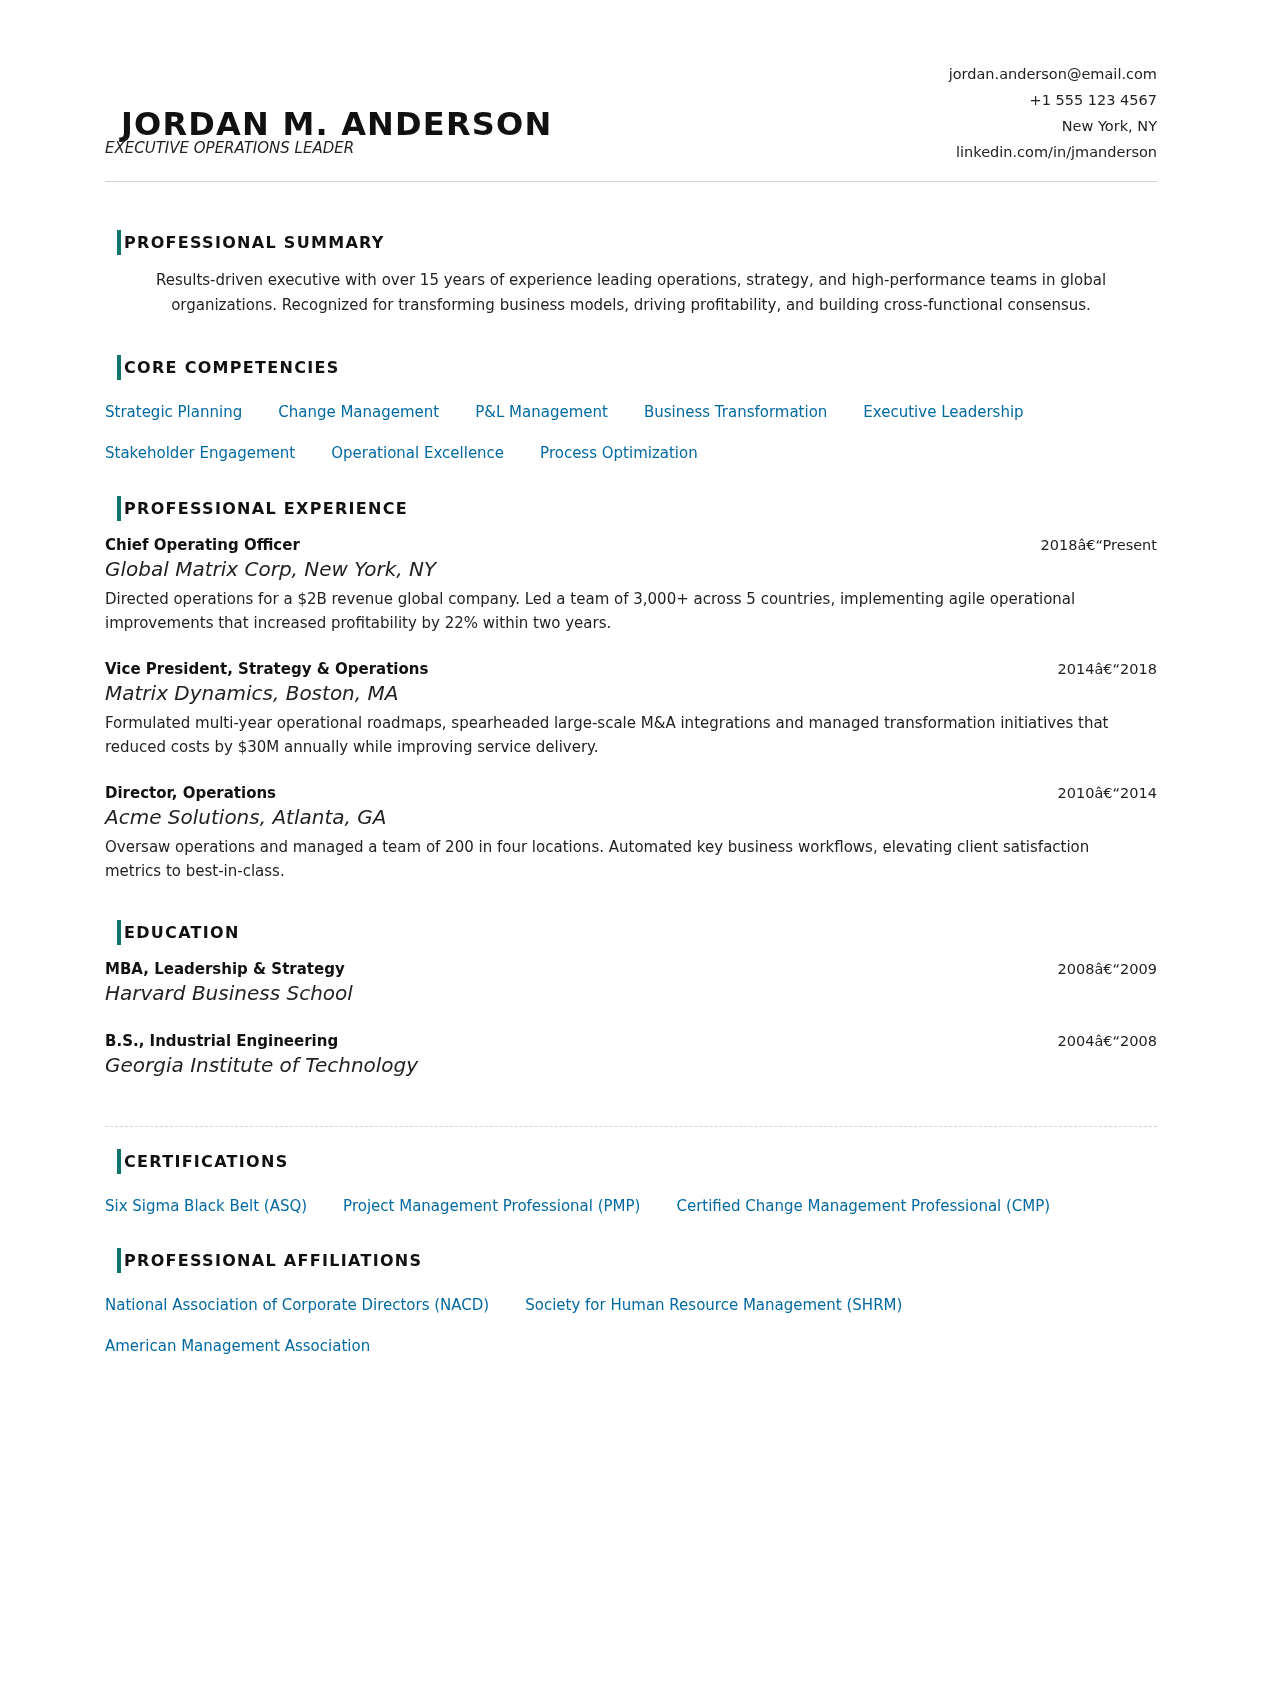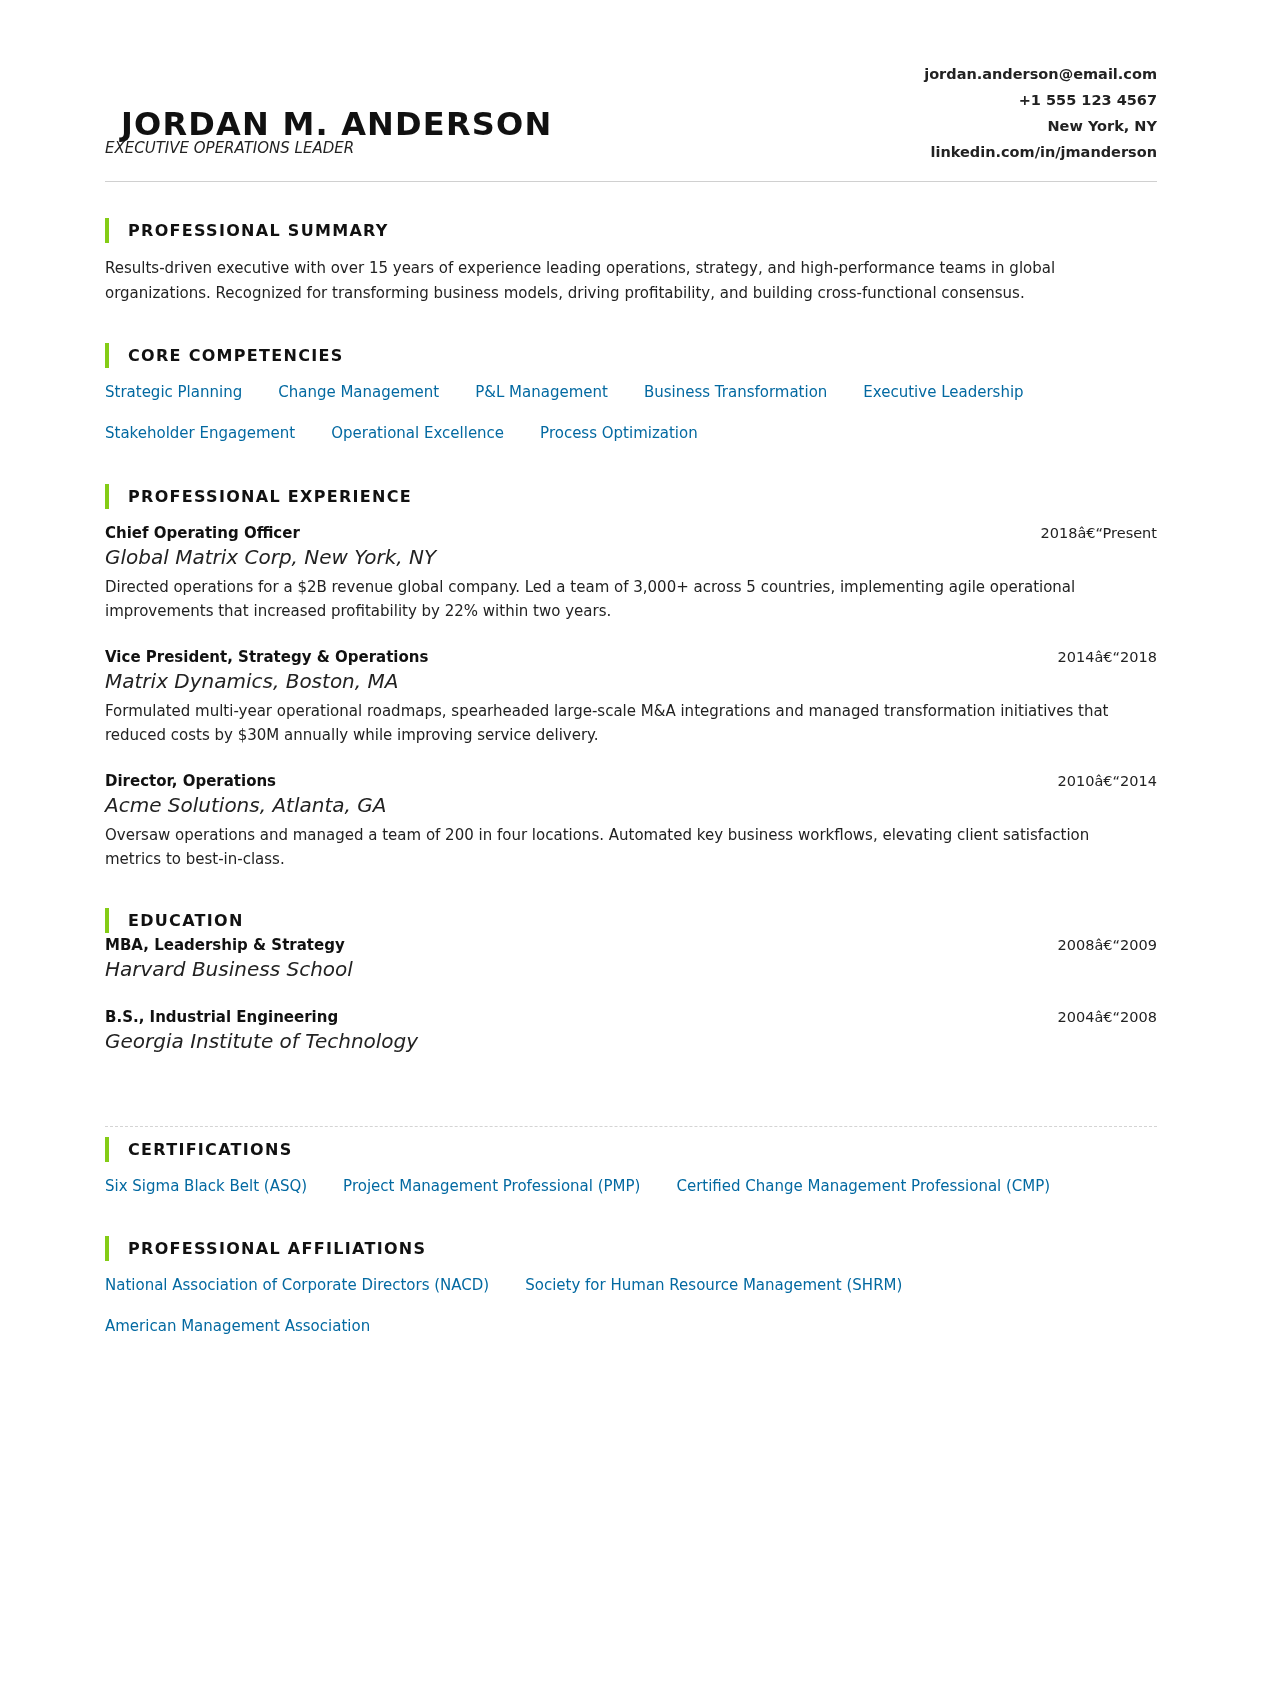--- a/index.html
+++ b/index.html
@@ -51,36 +51,36 @@
     }
     .contact {
       position: absolute;
       right: 0;
       top: 61px;
       text-align: right;
       font-size: 14.5px;
       color: #222;
       line-height: 26px;
     }
-    .contact div { white-space: nowrap; font-weight: bold; }
+    .contact div { white-space: nowrap; }
 
     
     .section { position: absolute; left: 0; width: 1052px; }
     .section-heading {
       position: relative;
       height: 25px;
-      border-left: 4px solid #84cc16;
-      padding-left: 19px;
+      border-left: 4px solid #0f766e;
+      padding-left: 3px;
       font-size: 16px;
       font-weight: 600;
       letter-spacing: 1.3px;
       line-height: 25px;
       color: #111;
       white-space: nowrap;
-      margin: 0;
+      margin: 12px;
     }
     .body-text {
       font-size: 15px;
       line-height: 25px;
       color: #222;
       margin: 0;
     }
     .tags {
       display: flex;
       flex-wrap: wrap;
@@ -149,21 +149,21 @@
     <div class="contact">
       <div>jordan.anderson@email.com</div>
       <div>+1 555 123 4567</div>
       <div>New York, NY</div>
       <div>linkedin.com/in/jmanderson</div>
     </div>
   </div>
 
   <div class="section" style="top:218px;">
     <h2 class="section-heading">PROFESSIONAL SUMMARY</h2>
-    <p class="body-text" style="margin-top:13px;">Results-driven executive with over 15 years of experience leading operations, strategy, and high-performance teams in global organizations. Recognized for transforming business models, driving profitability, and building cross-functional consensus.</p>
+    <p class="body-text" style="margin-top:13px;text-align:center;">Results-driven executive with over 15 years of experience leading operations, strategy, and high-performance teams in global organizations. Recognized for transforming business models, driving profitability, and building cross-functional consensus.</p>
   </div>
 
   <div class="section" style="top:343px;">
     <h2 class="section-heading">CORE COMPETENCIES</h2>
     <div class="tags" style="margin-top:4px;">
       <span>Strategic Planning</span>
       <span>Change Management</span>
       <span>P&amp;L Management</span>
       <span>Business Transformation</span>
       <span>Executive Leadership</span>

